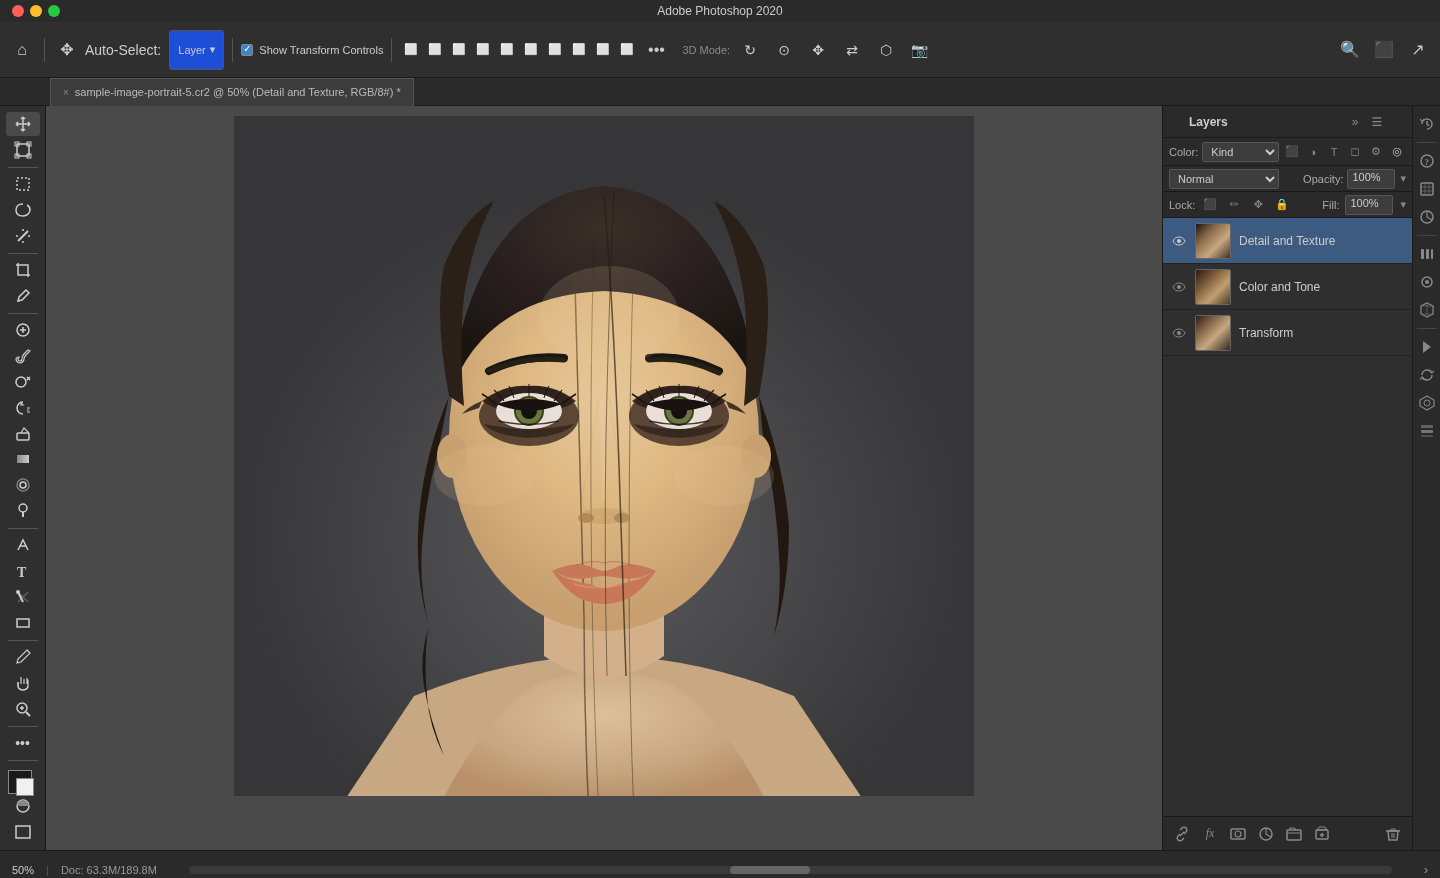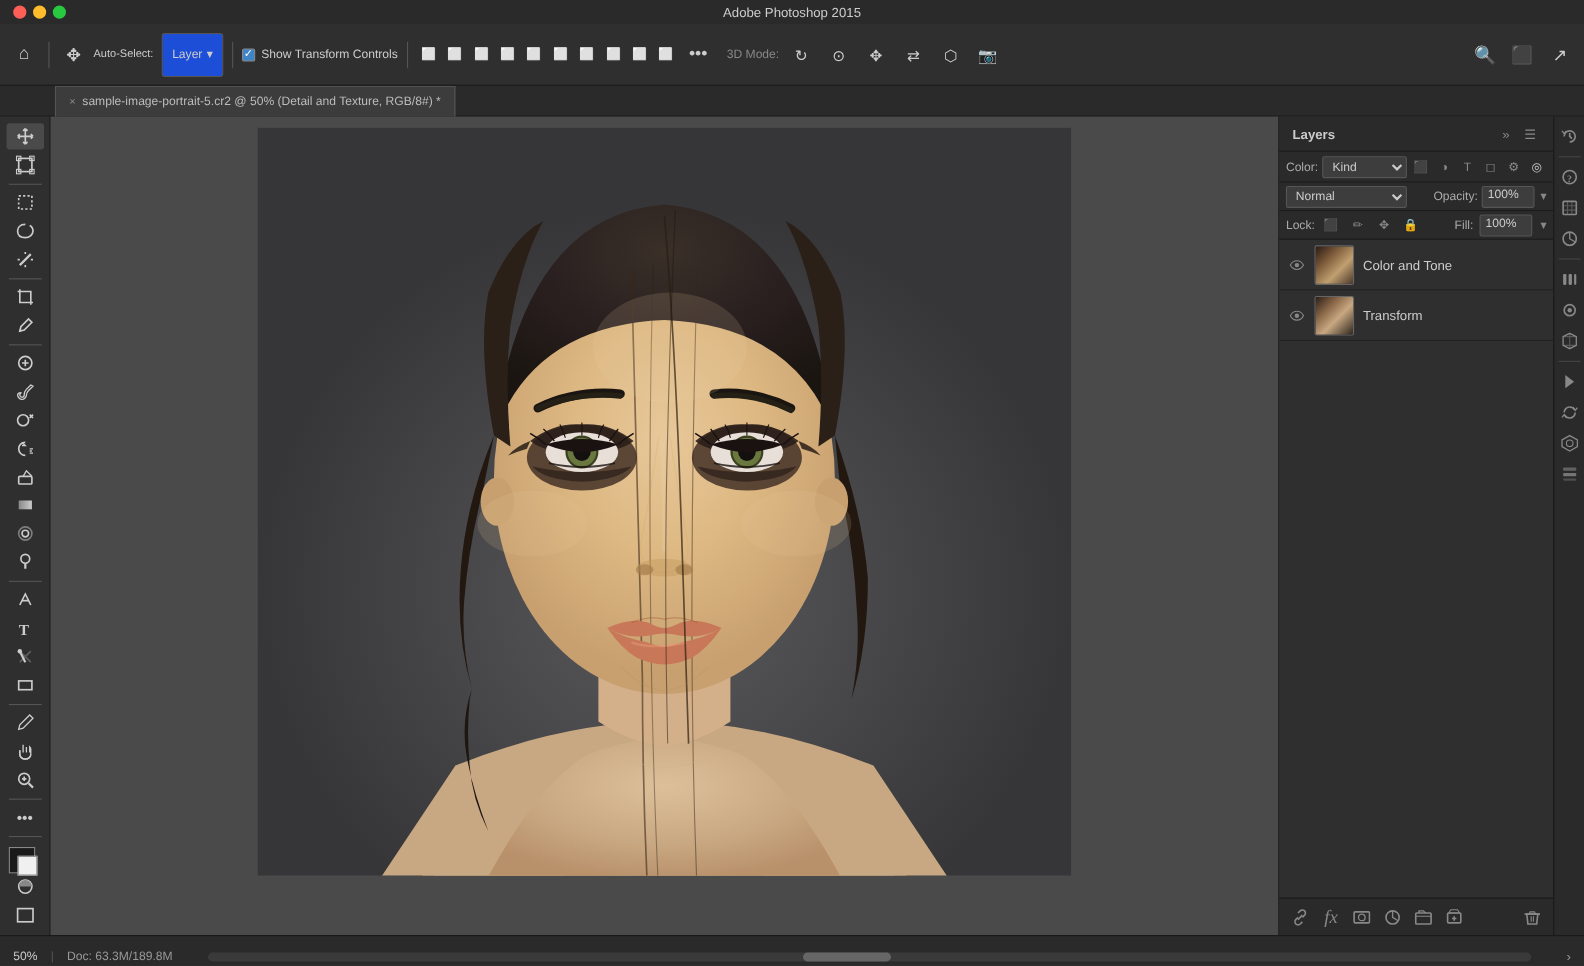--- a/index.html
+++ b/index.html
@@ -73,21 +73,21 @@
       padding: 17px 8px;
       background: #1d4ed8;
       border: 1px solid #555;
       border-radius: 3px;
       color: #ccc;
       font-size: 11px;
       cursor: pointer;
       height: 40px;
     }
     .toolbar-label {
-      font-size: 10px;
+      font-size: 14px;
       color: #ccc;
       margin-right: 4px;
     }
     .toolbar-transform-check {
       display: flex;
       align-items: center;
       gap: 6px;
       font-size: 11px;
       color: #ccc;
     }
@@ -239,21 +239,21 @@
       background: #2f2f2f;
       border-left: 1px solid #1a1a1a;
       display: flex;
       flex-direction: column;
     }
     #layers-header {
       height: 32px;
       background: #2a2a2a;
       display: flex;
       align-items: center;
-      padding: 0 12px;
+      padding: 0 26px;
       border-bottom: 1px solid #1a1a1a;
       gap: 6px;
     }
     .layers-title {
       font-size: 12px;
       color: #ccc;
       font-weight: 600;
     }
     .layers-header-icons {
       margin-left: auto;
@@ -504,21 +504,21 @@
   </style>
 </head>
 <body>
 
 <div id="title-bar">
   <div class="traffic-lights">
     <div class="traffic-light tl-close"></div>
     <div class="traffic-light tl-min"></div>
     <div class="traffic-light tl-max"></div>
   </div>
-  <span>Adobe Photoshop 2015</span>
+  <span>Adobe Photoshop 2020</span>
 </div>
 
 <div id="toolbar">
   <div class="toolbar-icon" title="Home">⌂</div>
   <div class="toolbar-separator"></div>
   <div class="toolbar-icon">✥</div>
   <span class="toolbar-label">Auto-Select:</span>
   <div class="toolbar-btn">
     <span>Layer</span>
     <span>▾</span>
@@ -937,20 +937,32 @@
       <div class="lock-icon">🔒</div>
       <span class="fill-label">Fill:</span>
       <div class="fill-value">
         <span>100%</span>
       </div>
       <span style="color:#888;font-size:11px;margin-left:1px;">▾</span>
     </div>
 
     <div id="layers-list">
 
+      <div class="layer-item active">
+        <div class="layer-visibility">
+          <svg width="14" height="10" viewBox="0 0 14 10" fill="none">
+            <path d="M1 5C2.5 2 4.5 1 7 1C9.5 1 11.5 2 13 5C11.5 8 9.5 9 7 9C4.5 9 2.5 8 1 5Z" stroke="#ccc" stroke-width="1" fill="none"></path>
+            <circle cx="7" cy="5" r="2" fill="#ccc"></circle>
+          </svg>
+        </div>
+        <div class="layer-thumb">
+          <div class="layer-thumb-portrait" style="background: linear-gradient(135deg, #1a1510 0%, #8a6848 30%, #c8a882 60%, #2a1e14 100%);"></div>
+        </div>
+        <span class="layer-name">Detail and Texture</span>
+      </div>
 
       <div class="layer-item">
         <div class="layer-visibility">
           <svg width="14" height="10" viewBox="0 0 14 10" fill="none">
             <path d="M1 5C2.5 2 4.5 1 7 1C9.5 1 11.5 2 13 5C11.5 8 9.5 9 7 9C4.5 9 2.5 8 1 5Z" stroke="#888" stroke-width="1" fill="none"></path>
             <circle cx="7" cy="5" r="2" fill="#888"></circle>
           </svg>
         </div>
         <div class="layer-thumb">
           <div class="layer-thumb-portrait" style="background: linear-gradient(135deg, #2a1a14 0%, #7a5838 30%, #c0a070 60%, #3a2820 100%);"></div>
@@ -974,21 +986,21 @@
 
     <div id="layers-bottom-bar">
       <div class="layers-bottom-icon">
         <svg width="16" height="16" viewBox="0 0 16 16" fill="none">
           <path d="M6 8L4 10C3 11 3 13 4 14C5 15 7 15 8 14L10 12" stroke="#888" stroke-width="1.5" fill="none"></path>
           <path d="M10 8L12 6C13 5 13 3 12 2C11 1 9 1 8 2L6 4" stroke="#888" stroke-width="1.5" fill="none"></path>
           <line x1="6" y1="10" x2="10" y2="6" stroke="#888" stroke-width="1.5"></line>
         </svg>
       </div>
       <div class="layers-bottom-icon">
-        <span style="font-size:17px;color:#888;font-style:italic;font-family:serif;">fx</span>
+        <span style="font-size:12px;color:#888;font-style:italic;font-family:serif;">fx</span>
       </div>
       <div class="layers-bottom-icon">
         <svg width="16" height="16" viewBox="0 0 16 16" fill="none">
           <rect x="1" y="3" width="14" height="10" rx="1" stroke="#888" stroke-width="1.5" fill="none"></rect>
           <circle cx="8" cy="8" r="3" stroke="#888" stroke-width="1.2" fill="none"></circle>
         </svg>
       </div>
       <div class="layers-bottom-icon">
         <svg width="16" height="16" viewBox="0 0 16 16" fill="none">
           <circle cx="8" cy="8" r="6" stroke="#888" stroke-width="1.5" fill="none"></circle>

